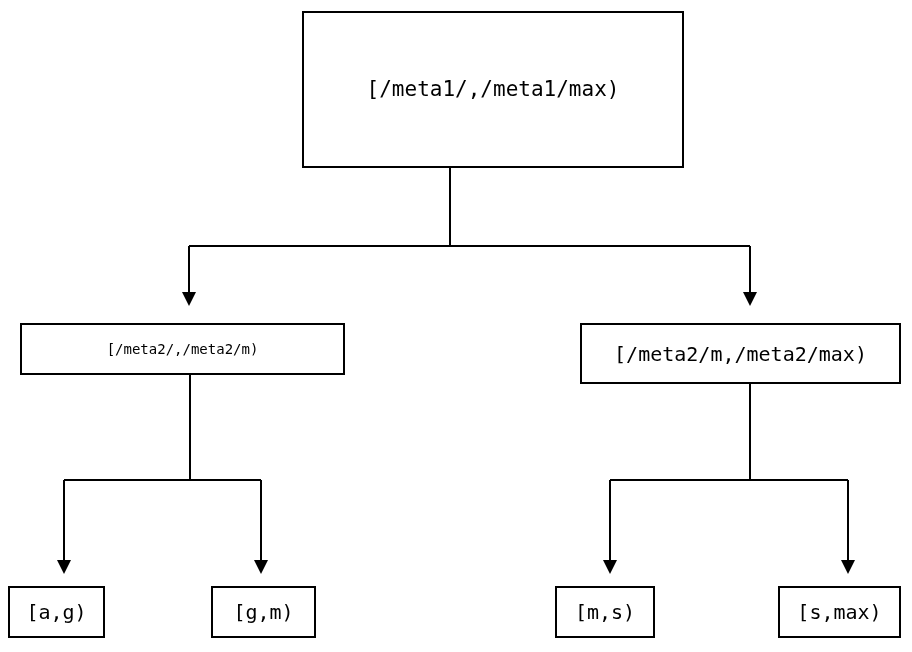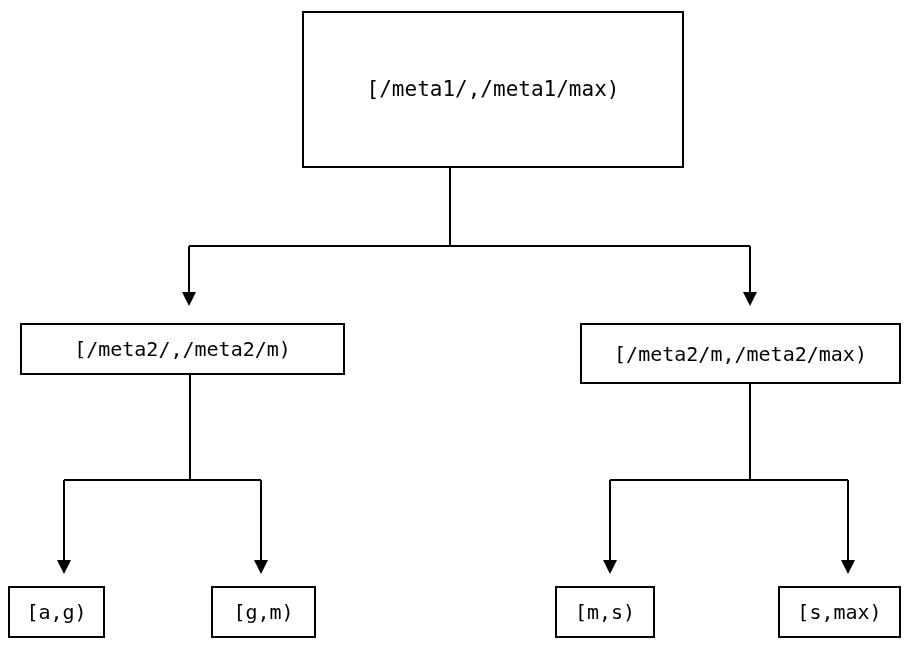--- a/index.html
+++ b/index.html
@@ -49,21 +49,21 @@
     width: 382px;
     height: 157px;
     font-size: 21px;
     margin-left: 44px;
   }
   .lvl-mid-left {
     left: 20px;
     top: 323px;
     width: 325px;
     height: 52px;
-    font-size: 20px;
+    font-size: 14px;
   }
   .lvl-mid-right {
     left: 580px;
     top: 323px;
     width: 321px;
     height: 61px;
     font-size: 20px;
   }
   .lvl-leaf {
     top: 586px;

